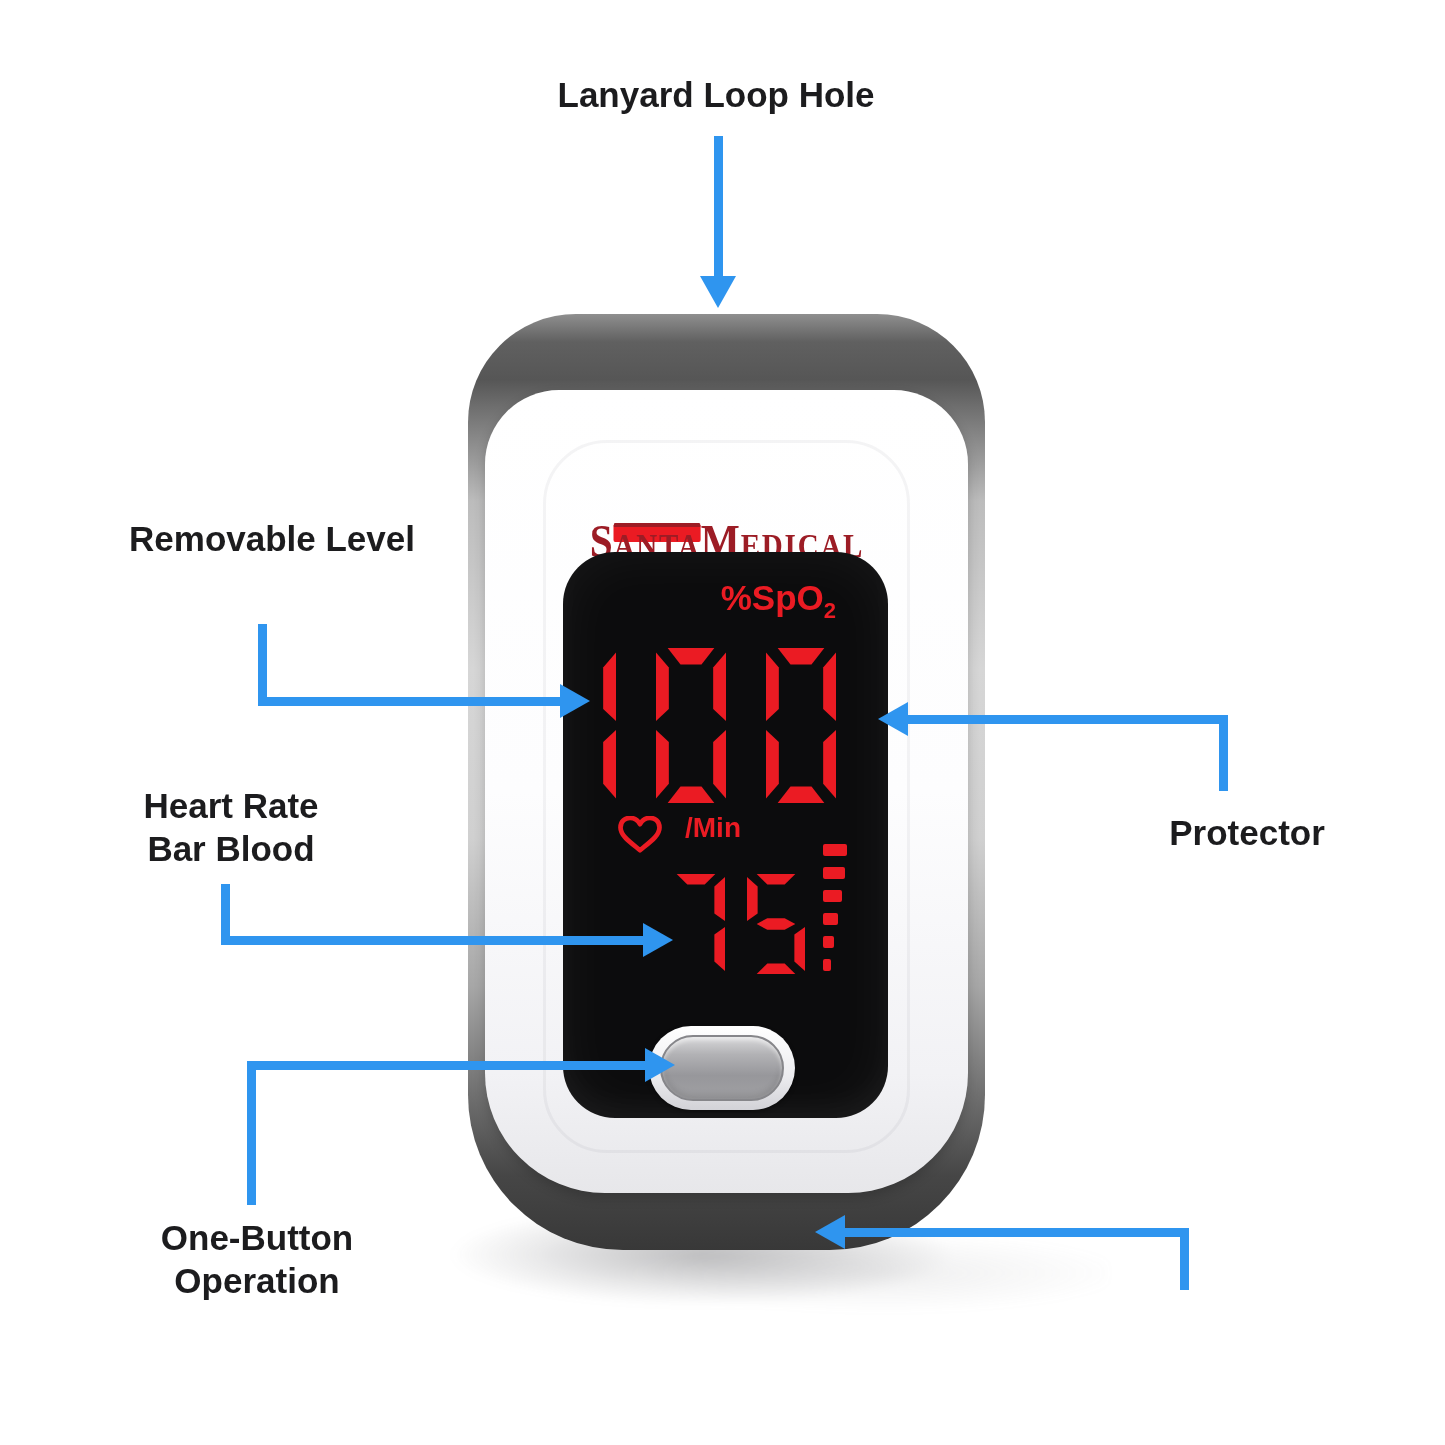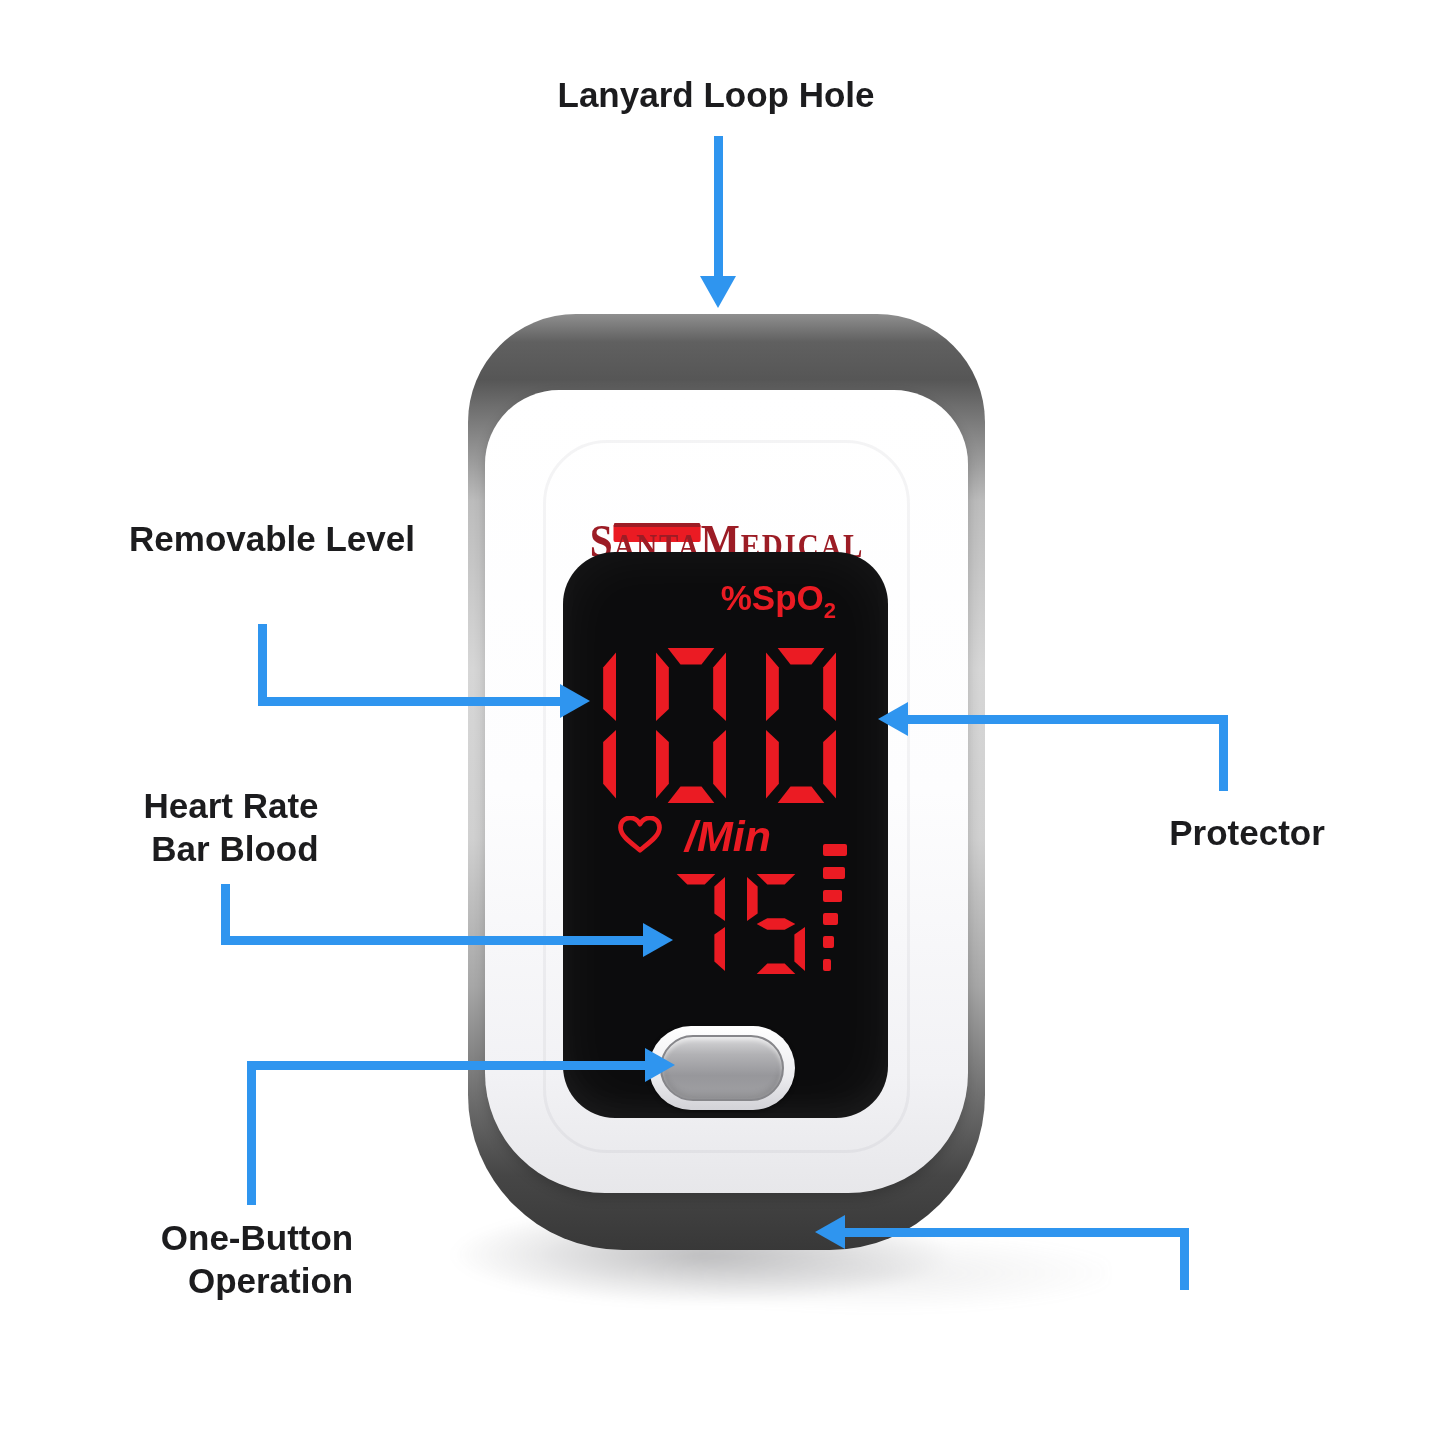--- a/index.html
+++ b/index.html
@@ -1,20 +1,20 @@
 <!DOCTYPE html>
 <html style="--arrow: #2F95EF; --led: #EB1B23; --logo: #9C1C25; --ink: #1C1C1E;"><head>
 <meta charset="utf-8">
 <style>
   html,body{margin:0;padding:0;background:#ffffff;}
   .scene{position:relative;width:1445px;height:1445px;background:#ffffff;overflow:hidden;
          font-family:"Liberation Sans",sans-serif;}
 
   
-  .lbl{position:absolute;transform:translateX(-50%);text-align:right;font-weight:700;
+  .lbl{position:absolute;transform:translateX(-50%);text-align:center;font-weight:700;
        font-size:35px;line-height:43px;color:var(--ink);white-space:nowrap;z-index:6;}
 
   
   .hline{position:absolute;height:9px;background:var(--arrow);z-index:5;}
   .vline{position:absolute;width:9px;background:var(--arrow);z-index:5;}
   .head{position:absolute;width:0;height:0;z-index:5;}
   .head-down{border-left:18px solid transparent;border-right:18px solid transparent;
              border-top:32px solid var(--arrow);}
   .head-right{border-top:17px solid transparent;border-bottom:17px solid transparent;
               border-left:30px solid var(--arrow);}
@@ -45,21 +45,21 @@
   .logo .bar{border-top:4px solid var(--logo);padding-top:3px;}
 
   .screen{position:absolute;left:78px;top:162px;width:325px;height:566px;border-radius:52px;
     background:#0c0c0d;
     box-shadow:inset 0 0 60px rgba(255,255,255,0.055), inset 0 -14px 28px rgba(255,255,255,0.03);}
 
   .spo2{position:absolute;right:52px;top:26px;color:var(--led);font-weight:700;font-size:35px;}
   .spo2 sub{font-size:22px;}
   .seg-row{position:absolute;display:flex;align-items:flex-start;}
   .seg-row svg{display:block;overflow:visible;}
-  .pulse-unit{position:absolute;left:122px;top:260px;color:var(--led);font-weight:700;font-size:43px;font-style:italic;}
+  .pulse-unit{position:absolute;left:122px;top:260px;color:var(--led);font-weight:700;font-size:28px;}
   .heart{position:absolute;left:54px;top:264px;}
   .bargraph{position:absolute;left:260px;top:292px;display:flex;flex-direction:column;gap:11px;align-items:flex-start;}
   .bar{height:12px;background:var(--led);border-radius:2px;}
 
   .btn-notch{position:absolute;left:86px;top:474px;width:146px;height:84px;border-radius:42px;
     background:linear-gradient(180deg,#ffffff 0%,#ececef 60%,#d2d2d7 100%);
     box-shadow:0 2px 4px rgba(0,0,0,0.35);}
   .btn{position:absolute;left:11px;right:11px;top:9px;bottom:9px;border-radius:34px;
     background:linear-gradient(180deg,#d8d8da 0%,#b2b2b5 28%,#97979b 62%,#a0a0a3 100%);
     border:2px solid #86868a;

